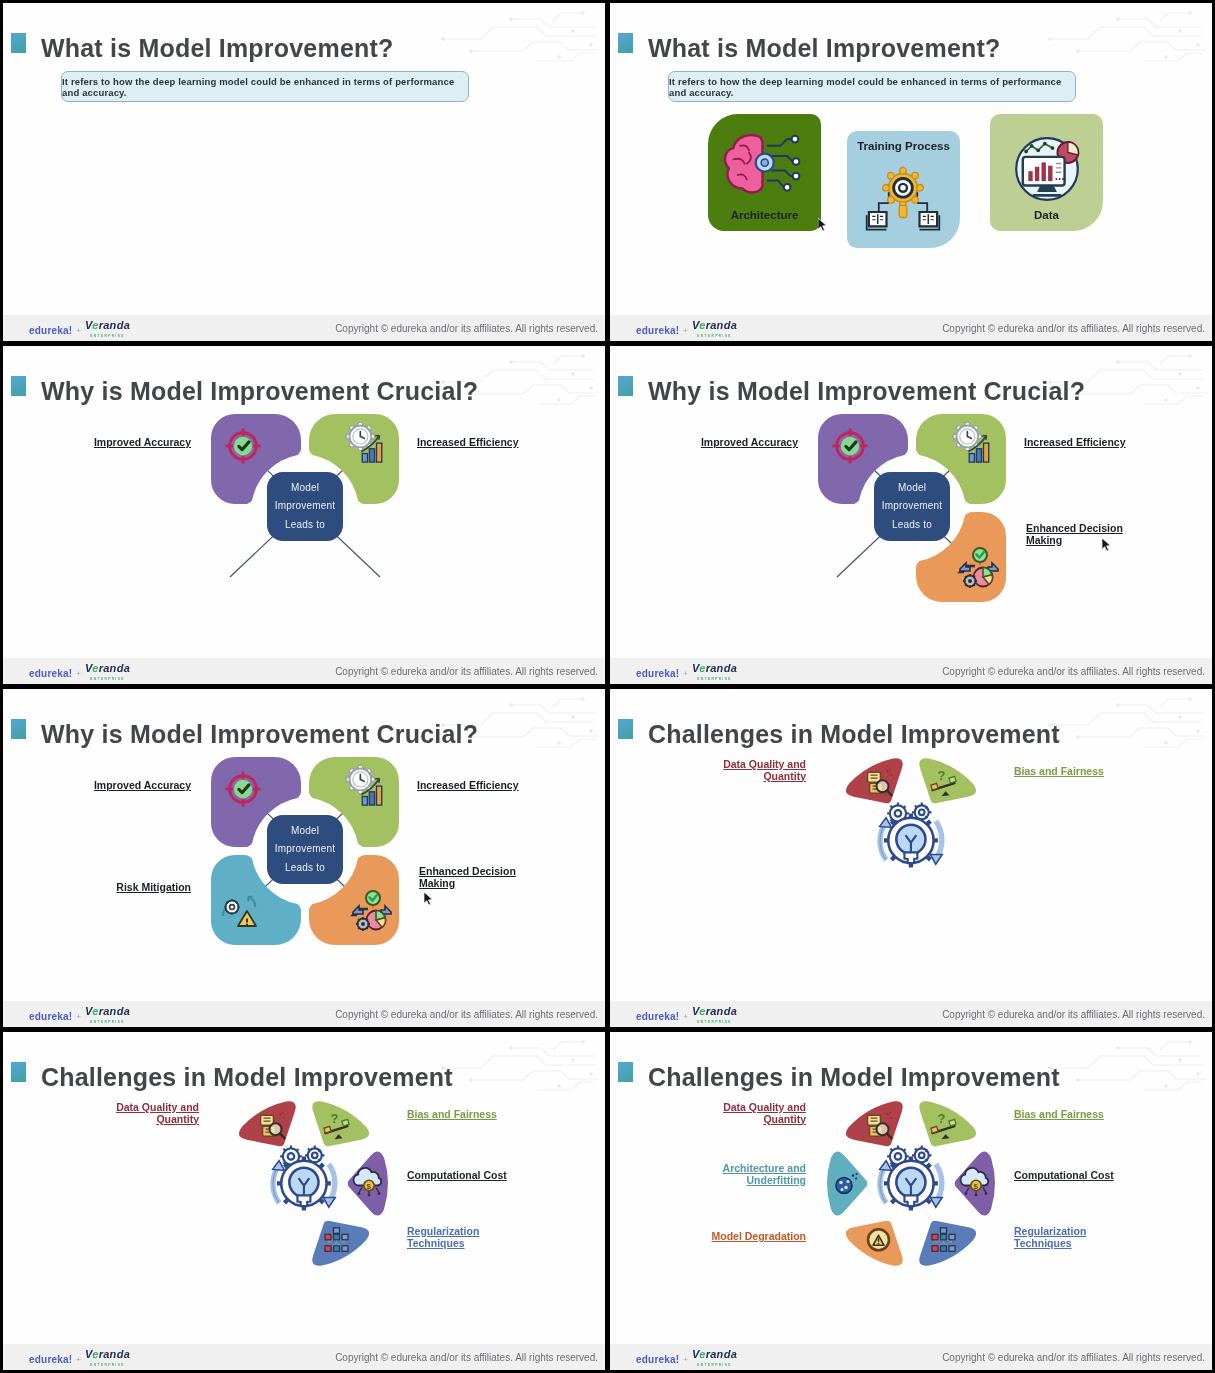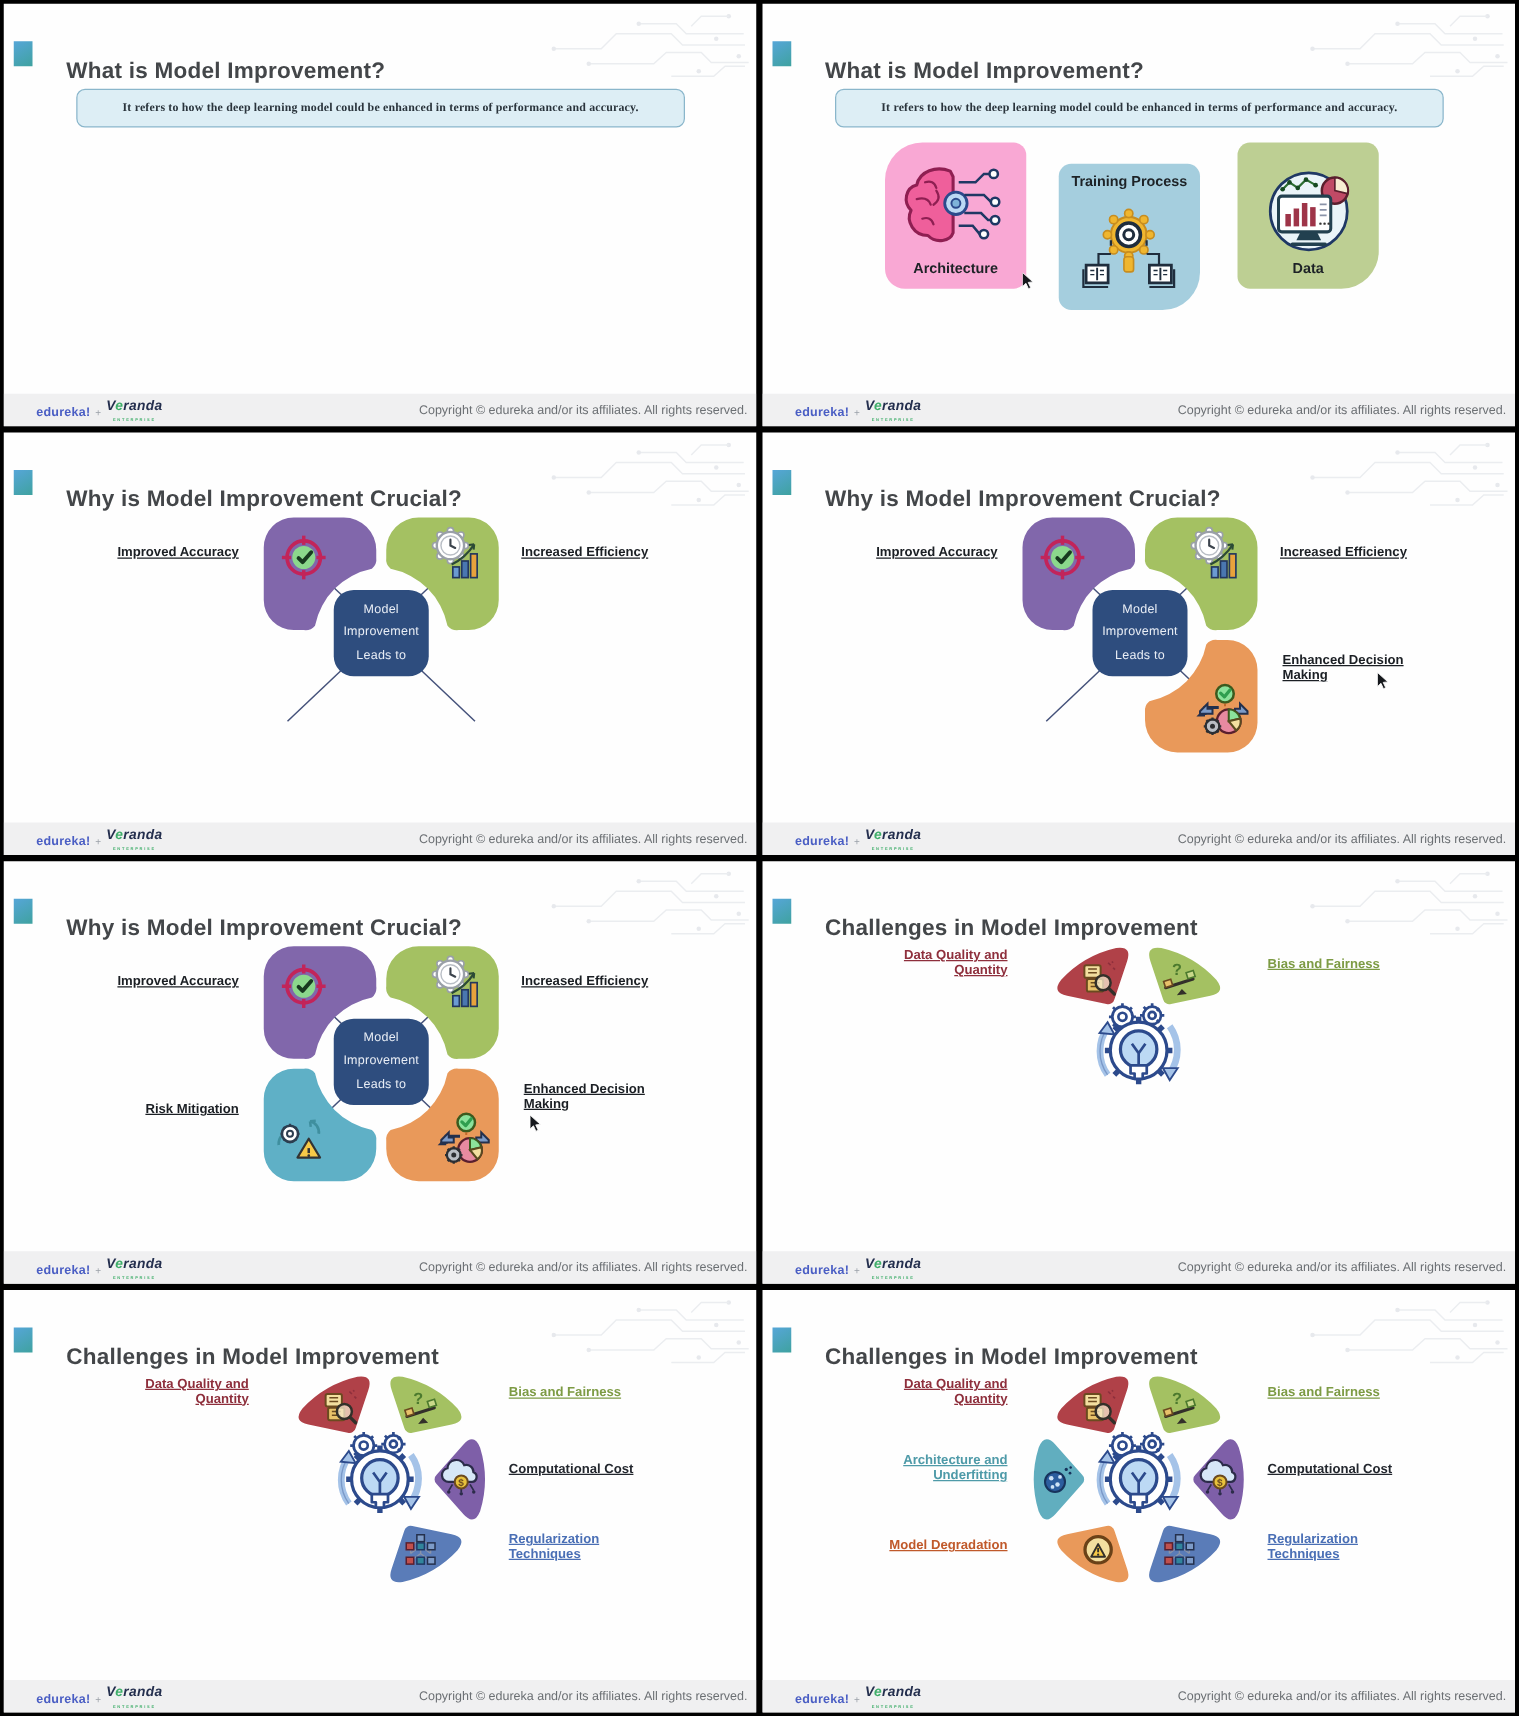--- a/index.html
+++ b/index.html
@@ -2,28 +2,28 @@
 <html><head>
 <meta charset="utf-8">
 <style>
   html,body { margin:0; padding:0; background:#000; }
   body { width:1215px; height:1373px; font-family:"Liberation Sans", sans-serif; }
   .grid { display:grid; grid-template-columns:602px 602px; grid-auto-rows:338px; gap:5px; padding:3px; }
   .slide { position:relative; width:602px; height:338px; background:#fefefe; overflow:hidden; }
 
   .title-bullet { position:absolute; left:8px; top:30px; width:15px; height:20px;
     background:linear-gradient(150deg,#56a6d8 0%, #3fa2a0 100%); }
-  .slide-title { position:absolute; left:34px; top:27px; margin:16px; font-size:18px; font-weight:bold;
+  .slide-title { position:absolute; left:34px; top:27px; margin:4px; font-size:25px; font-weight:bold;
     color:#434649; letter-spacing:0.2px; white-space:nowrap; }
 
   .deco-circuit { position:absolute; right:4px; top:2px; opacity:0.7; }
 
-  .info-box { position:absolute; left:58px; top:68px; width:487px; height:31px; box-sizing:border-box;
+  .info-box { position:absolute; left:58px; top:68px; width:408px; height:31px; box-sizing:border-box;
     background:#ddeef5; border:1.5px solid #8ab6cb; border-radius:7px;
-    display:flex; align-items:center; justify-content:center;font-family:Liberation Serif, serif; }
+    display:flex; align-items:center; justify-content:center; }
   .info-box span { font-size:9.5px; font-weight:bold; color:#2a343c; letter-spacing:0.15px; }
 
   .card { position:absolute; top:111px; width:113px; height:117px; }
   .card-label { position:absolute; left:0; right:0; text-align:center; font-size:11.5px; font-weight:bold; color:#1d2226; }
 
   .diagram-label { position:absolute; font-size:10.5px; font-weight:bold; color:#1b1f24; line-height:11.5px;text-decoration:underline; }
   .center-box { position:absolute; left:264px; top:126px; width:76px; height:69px; background:#2e4d7e;
     border-radius:16px; display:flex; flex-direction:column; align-items:center; justify-content:center; }
   .center-box div { color:#e8edf5; font-size:10px; line-height:18.5px; letter-spacing:0.2px; }
 
@@ -313,21 +313,21 @@
   <section class="slide">
     <svg class="deco-circuit" width="160" height="66">
         <use href="#deco-circuit"></use>
       </svg>
     <span class="title-bullet"></span>
     <h1 class="slide-title">What is Model Improvement?</h1>
     <div class="info-box">
       <span>It refers to how the deep learning model could be enhanced in terms of performance and accuracy.</span>
     </div>
 
-    <div class="card" style="left:98px; background:#f9a8d4; border-radius:30px 10px 10px 16px;">
+    <div class="card" style="left:98px; background:#4d7c0f; border-radius:30px 10px 10px 16px;">
       <svg width="113" height="117">
           <use href="#ic-brain" transform="translate(50,52) scale(1.12)"></use>
         </svg>
       <div class="card-label" style="bottom:10px;">Architecture</div>
     </div>
     <div class="card" style="left:237px; background:#a5cede; border-radius:10px 10px 30px 10px;margin-top:17px;">
       <div class="card-label" style="top:9px;">Training Process</div>
       <svg width="113" height="117">
           <use href="#ic-gear-books" transform="translate(56,70) scale(1.1)"></use>
         </svg>

